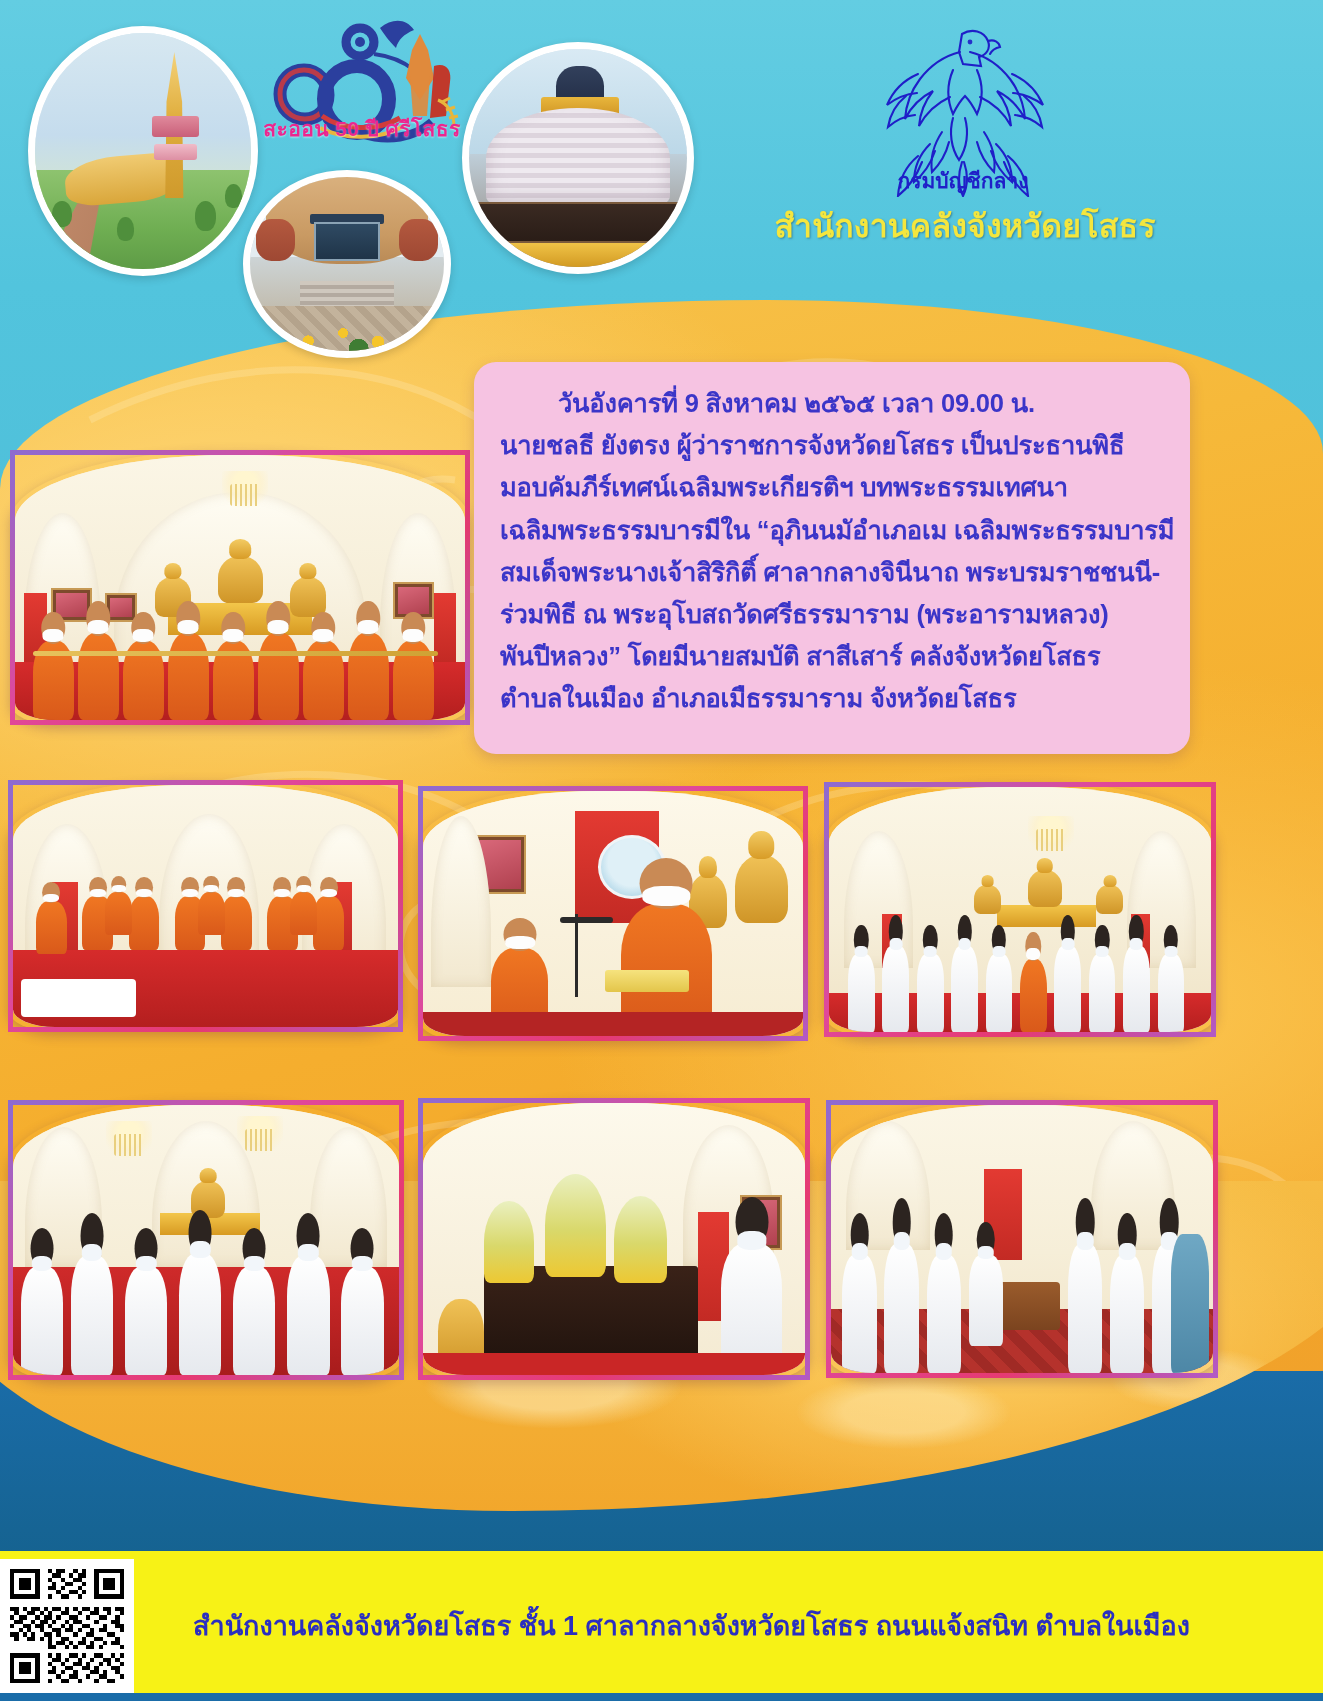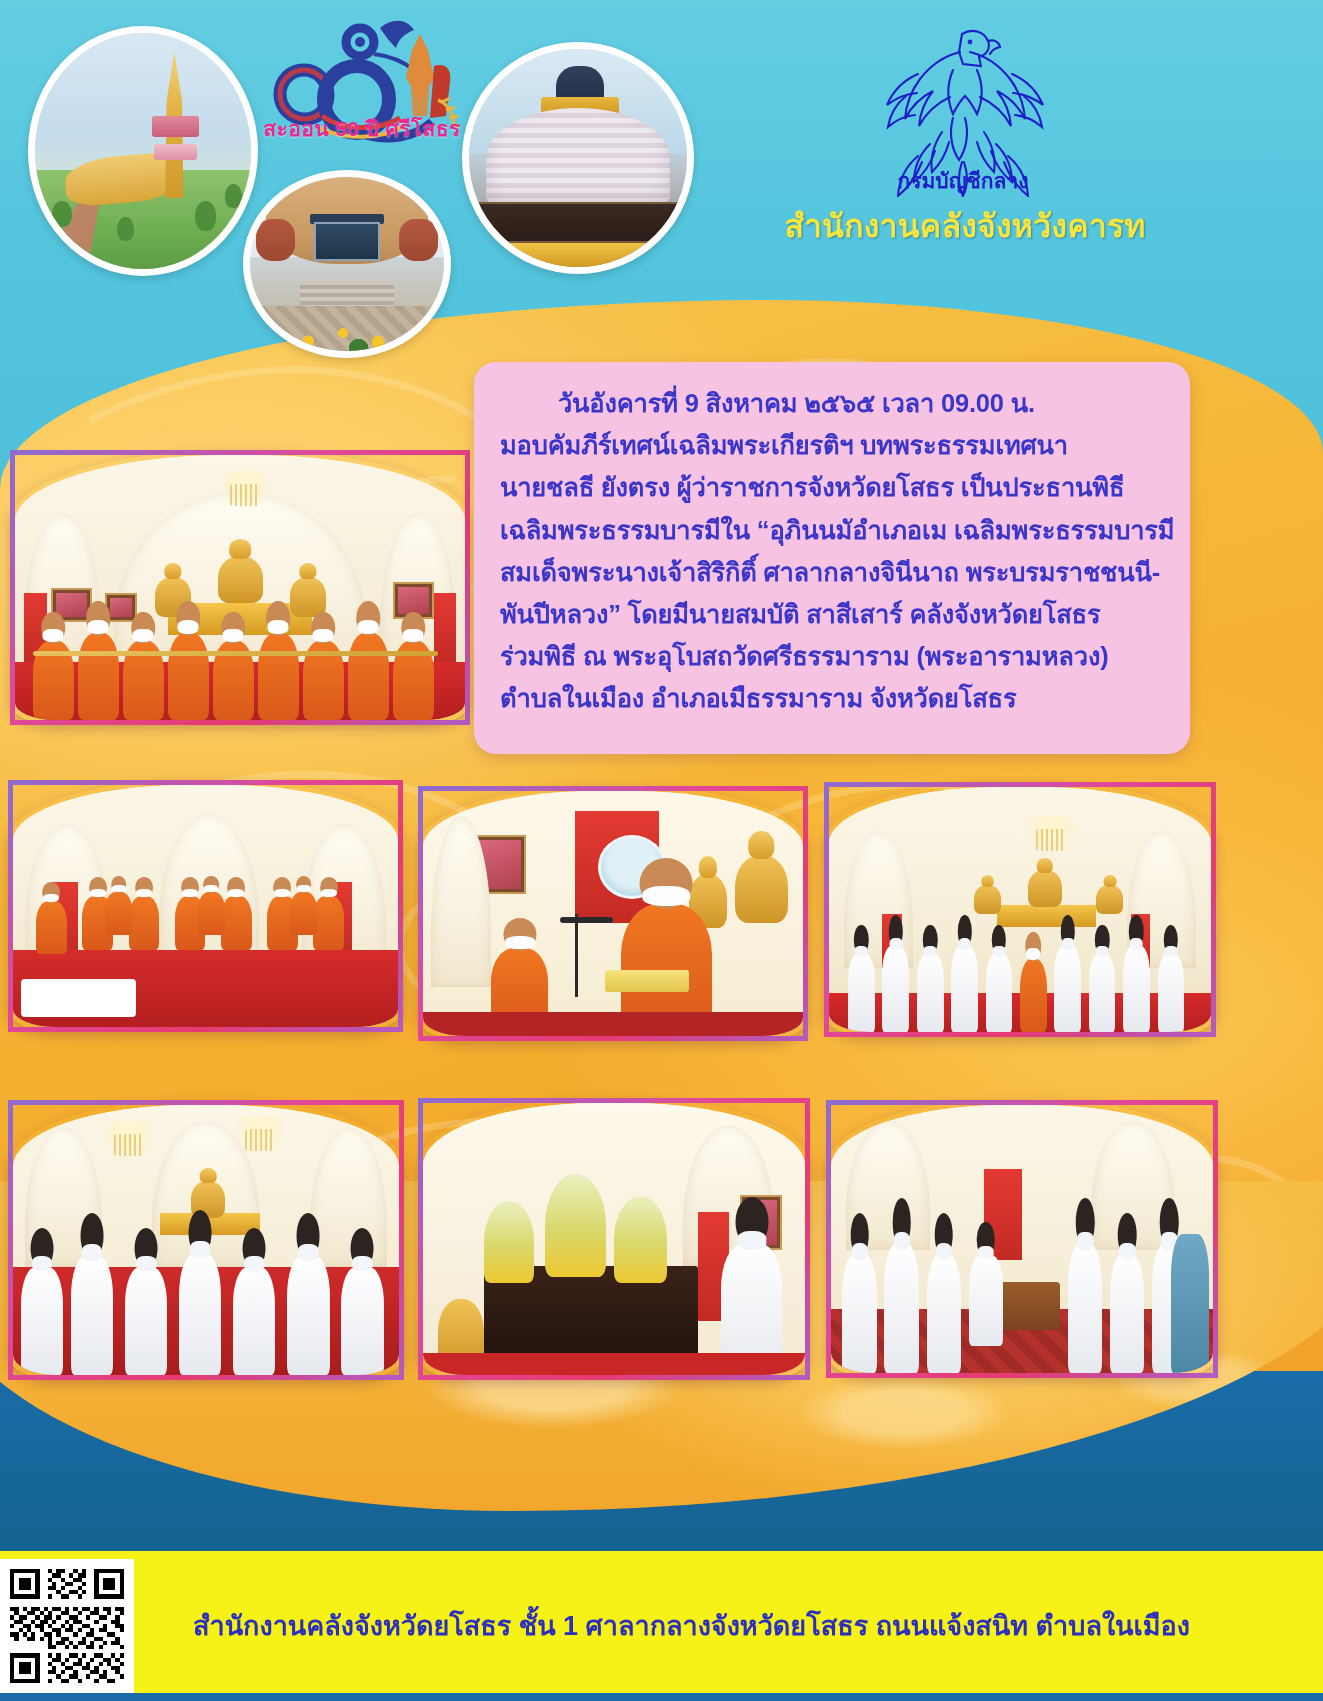--- a/index.html
+++ b/index.html
@@ -355,21 +355,21 @@
         <path d="M150 134 c12 10 19 24 20 40 -11 -9 -19 -21 -24 -34"></path>
         <path d="M104 140 c-4 12 -4 24 1 34 5 -10 5 -22 1 -34"></path>
       </g>
       <g fill="#1f1fc8" opacity=".9">
         <circle cx="112" cy="20" r="2.4"></circle>
       </g>
       <text x="105" y="166" font-family="'Liberation Sans',sans-serif" font-size="21" font-weight="bold" fill="#1f1fc8" text-anchor="middle">กรมบัญชีกลาง</text>
     </svg>
   </div>
 
-  <div class="office-name">สำนักงานคลังจังหวังคารท</div>
+  <div class="office-name">สำนักงานคลังจังหวัดยโสธร</div>
 </div>
 
 <div class="photos">
 
   <div class="ph big ph-1">
     <div class="scene sc">
       <div class="wall"></div>
       <div class="arch" style="left:2%;top:22%;width:17%;height:62%"></div>
       <div class="arch" style="right:2%;top:22%;width:17%;height:62%"></div>
       <div class="arch" style="left:22%;top:14%;width:56%;height:72%"></div>
@@ -539,26 +539,26 @@
       <div class="offic" style="left:84%;width:9%;height:48%"></div>
       <div class="offic" style="left:36%;bottom:10%;width:9%;height:34%"></div>
       <div style="position:absolute;right:1%;bottom:0;width:10%;height:52%;
                   background:linear-gradient(180deg,#6fa8c4 0%,#4d87a6 100%);border-radius:30% 30% 6% 6%"></div>
     </div>
   </div>
 </div>
 
 <div class="panel">
   <p class="first">วันอังคารที่ 9 สิงหาคม ๒๕๖๕ เวลา 09.00 น.</p>
+  <p>นายชลธี ยังตรง ผู้ว่าราชการจังหวัดยโสธร เป็นประธานพิธี</p>
   <p>มอบคัมภีร์เทศน์เฉลิมพระเกียรติฯ บทพระธรรมเทศนา</p>
-  <p>นายชลธี ยังตรง ผู้ว่าราชการจังหวัดยโสธร เป็นประธานพิธี</p>
   <p>เฉลิมพระธรรมบารมีใน “อุภินนมัอำเภอเม เฉลิมพระธรรมบารมี</p>
   <p>สมเด็จพระนางเจ้าสิริกิติ์ ศาลากลางจินีนาถ พระบรมราชชนนี-</p>
+  <p>ร่วมพิธี ณ พระอุโบสถวัดศรีธรรมาราม (พระอารามหลวง)</p>
   <p>พันปีหลวง” โดยมีนายสมบัติ สาสีเสาร์ คลังจังหวัดยโสธร</p>
-  <p>ร่วมพิธี ณ พระอุโบสถวัดศรีธรรมาราม (พระอารามหลวง)</p>
   <p>ตำบลในเมือง อำเภอเมืธรรมาราม จังหวัดยโสธร</p>
 </div>
 
 <div class="footer">
   <div class="footer-lines">
     <div>สำนักงานคลังจังหวัดยโสธร ชั้น 1 ศาลากลางจังหวัดยโสธร ถนนแจ้งสนิท ตำบลในเมือง</div>
   </div>
 </div>
 
 <div class="qr">

